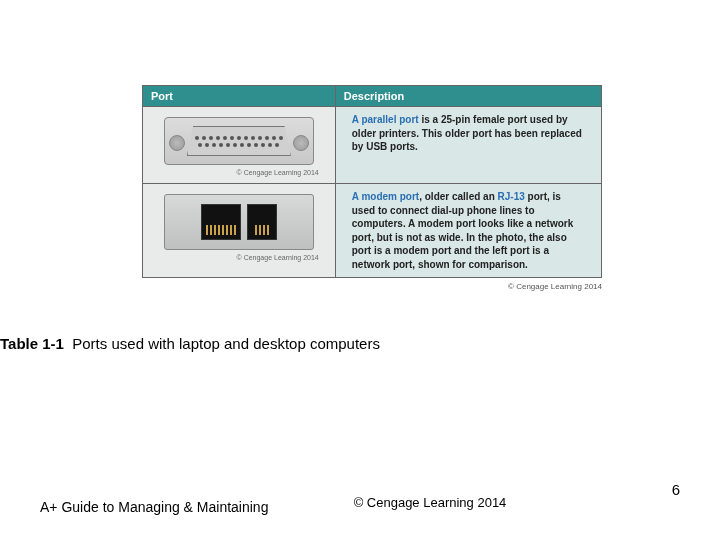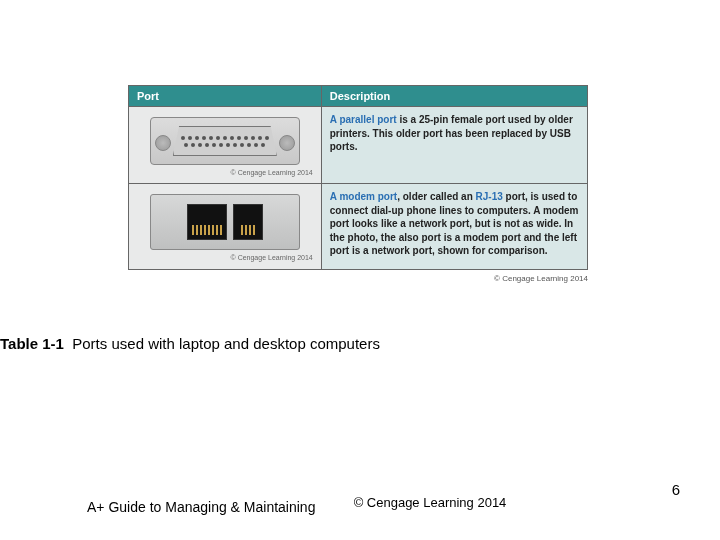--- a/index.html
+++ b/index.html
@@ -6,42 +6,42 @@
   body {
     width: 720px;
     height: 540px;
     background: #ffffff;
     font-family: Arial, Helvetica, sans-serif;
     position: relative;
     overflow: hidden;
   }
   .figure-wrap {
     position: absolute;
-    left: 128px;
+    left: 142px;
     top: 85px;
     width: 460px;
   }
   table.ports {
     border-collapse: collapse;
     width: 100%;
     border: 1px solid #666;
     background: #fff;
   }
   table.ports th {
     background: #2f8e8e;
     color: #fff;
     text-align: left;
     font-weight: bold;
     font-size: 11px;
     padding: 4px 8px;
     border: 1px solid #666;
   }
   table.ports td {
     border: 1px solid #666;
-    padding: 6px 8px;
+    padding: 6px 16px;
     vertical-align: top;
     font-size: 10px;
     line-height: 1.35;
   }
   td.port-cell {
     width: 42%;
     text-align: center;
     background: #e9eaea;
     padding: 8px;
   }
@@ -140,21 +140,20 @@
   }
   .caption .bold { font-weight: bold; }
   .footer-left {
     position: absolute;
     left: 40px;
     bottom: 24px;
     font-size: 14px;
     color: #000;
     line-height: 1.25;
     max-width: 300px;
-    margin-left: 47px;
   }
   .footer-center {
     position: absolute;
     bottom: 30px;
     left: 0; right: 0;
     text-align: center;
     font-size: 13px;
     color: #000;
     padding-left: 140px;
   }

